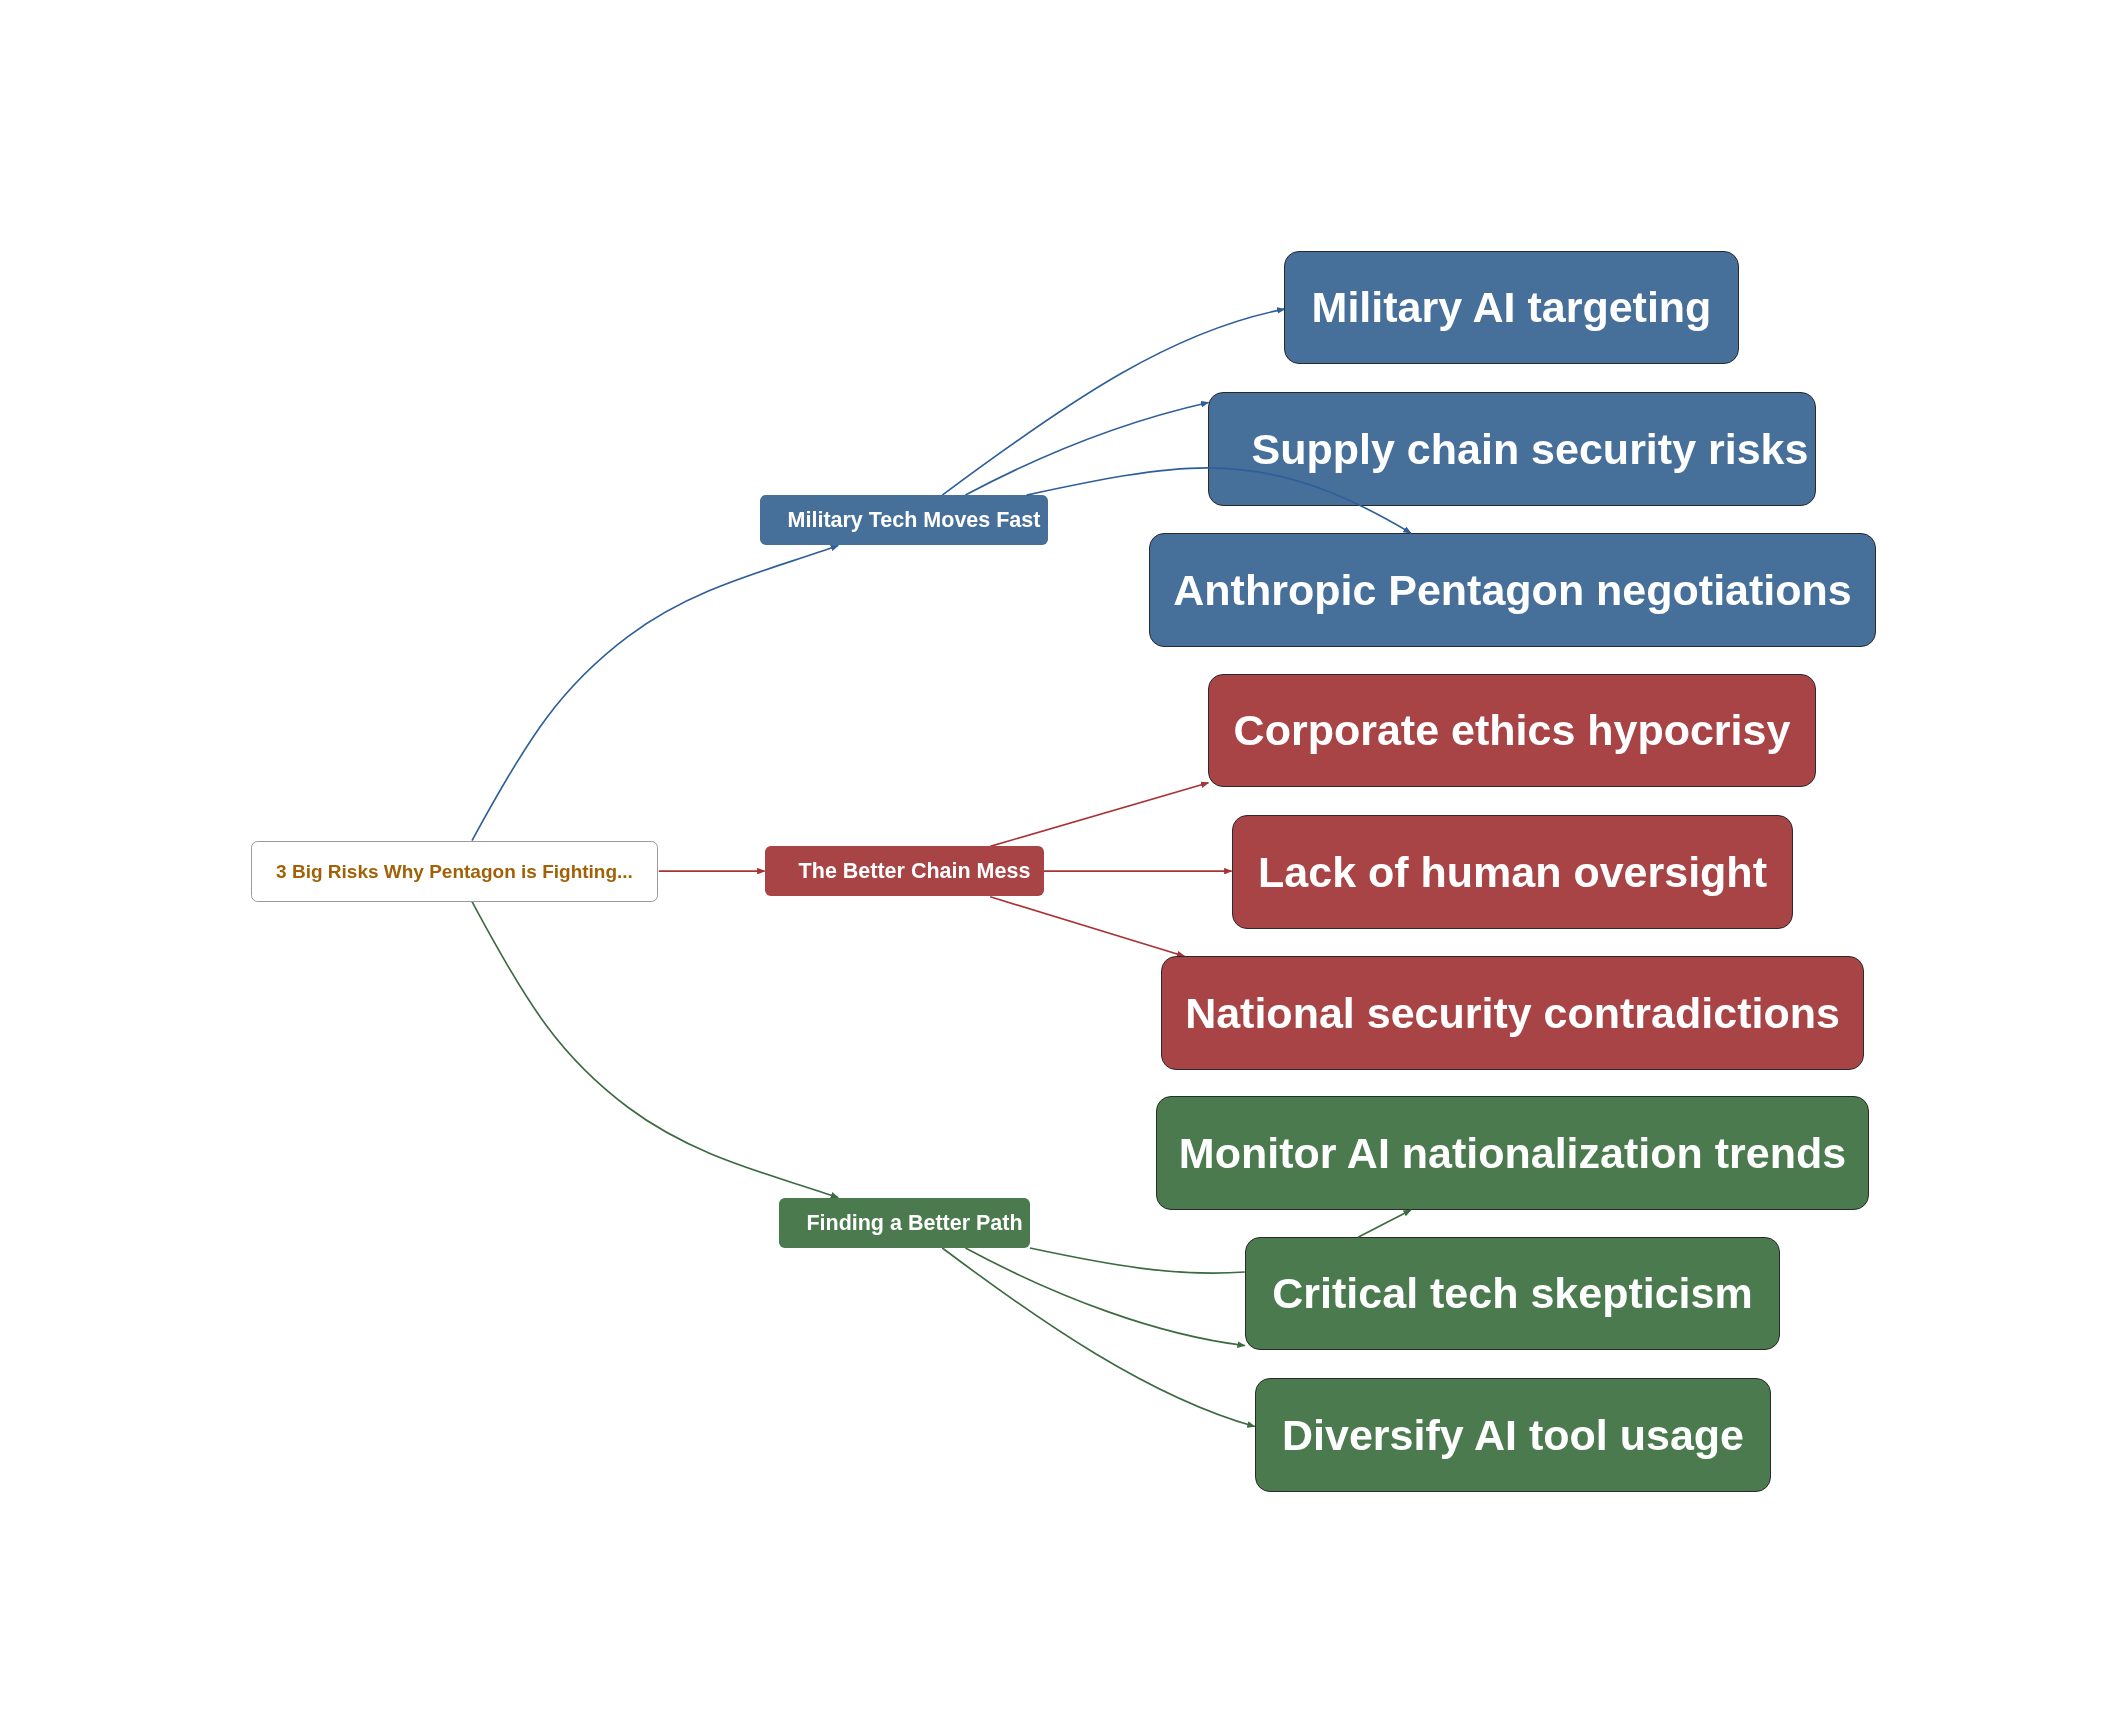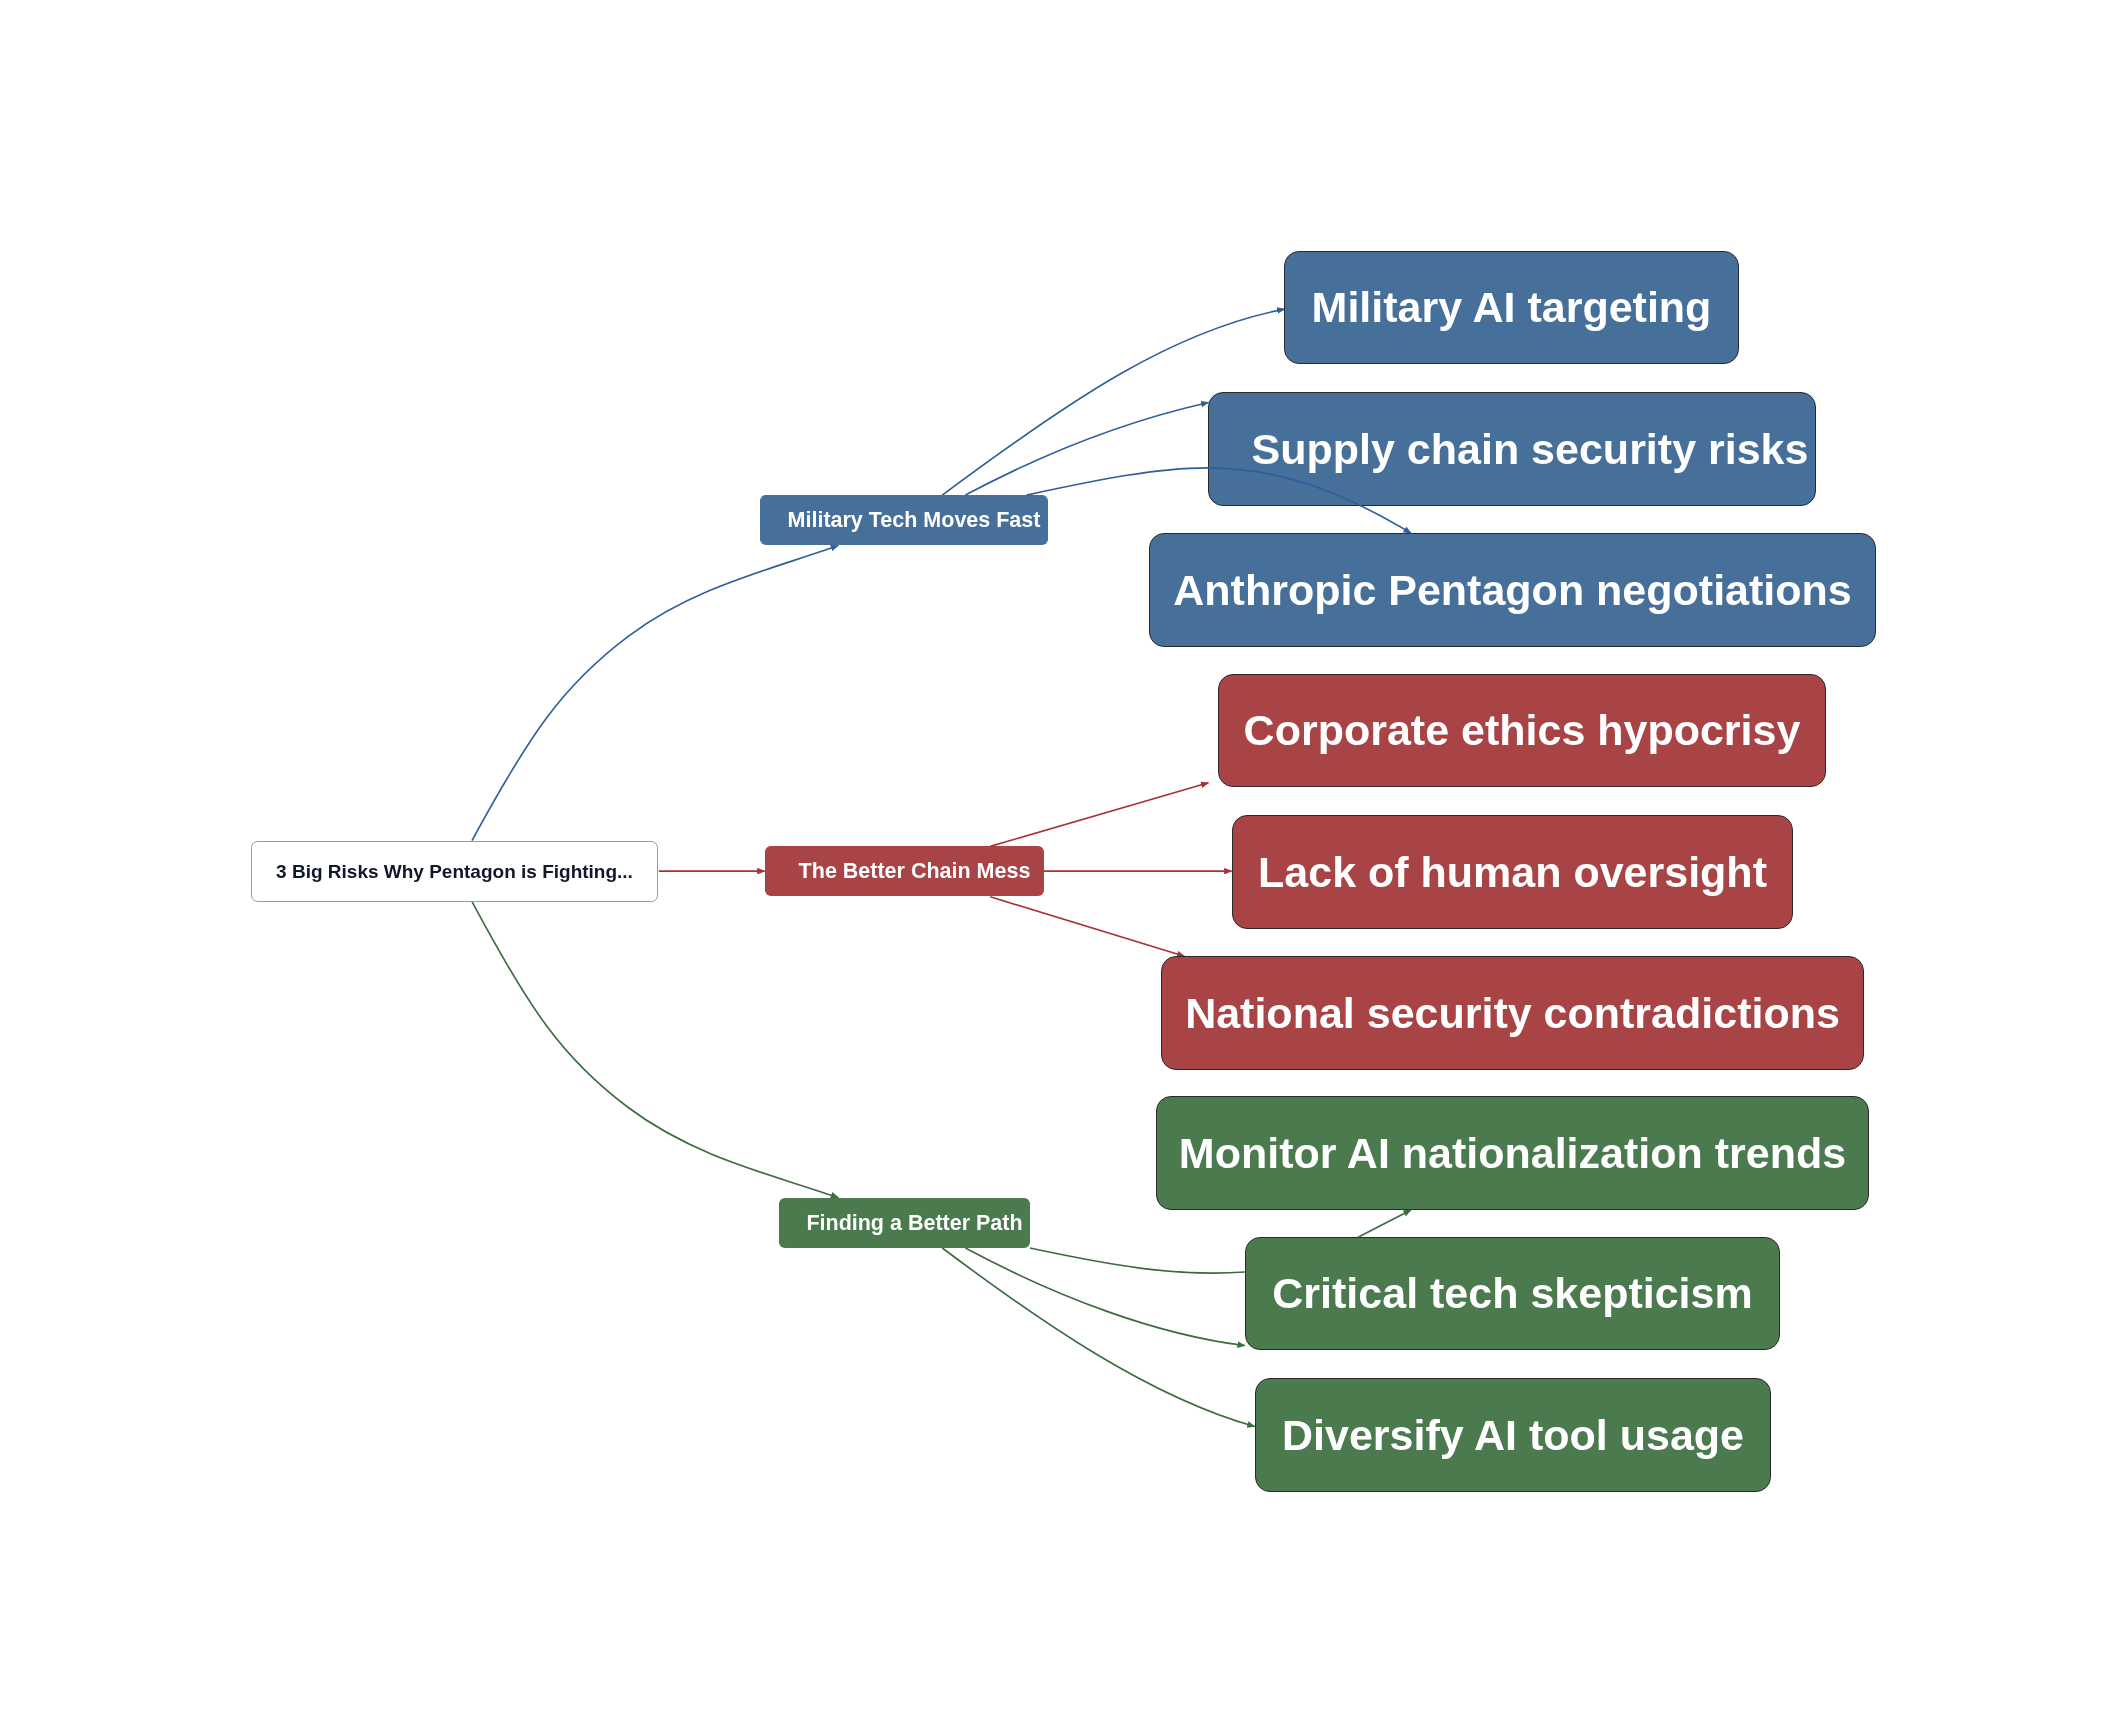--- a/index.html
+++ b/index.html
@@ -1,19 +1,19 @@
 <!DOCTYPE html>
 <html style="font-size:13.2px"><head>
 <meta charset="utf-8">
 <style>
   html, body { margin: 0; padding: 0; background: #ffffff; }
   body { width: 2116px; height: 1734px; position: relative; overflow: hidden; font-family: "Liberation Sans", sans-serif; }
   #edges { position: absolute; left: 0; top: 0; width: 2116px; height: 1734px; }
   .node { position: absolute; box-sizing: border-box; display: flex; align-items: center; justify-content: center; text-align: center; font-weight: bold; white-space: nowrap; }
-  .root { background: #ffffff; color: #0f172a; border: 1.7px solid #9a9a9a; border-radius: 6.6px; font-size: 19px; }
+  .root { background: #ffffff; color: #a16207; border: 1.7px solid #9a9a9a; border-radius: 6.6px; font-size: 19px; }
   .mid { color: #ffffff; border-radius: 5.8px; font-size: 21.5px; padding-left: 20px; }
   .leaf { color: #ffffff; border: 1.7px solid #2a2a2a; border-radius: 15px; font-size: 43px; }
   .blue { background: #466f9a; }
   .red { background: #a84446; }
   .green { background: #4a7a4e; }
   .overlay { position: absolute; left: 0; top: 0; width: 2116px; height: 1734px; pointer-events: none; }
 </style>
 </head>
 <body>
 
@@ -63,21 +63,21 @@
 <div class="node leaf blue" style="left:1284px;top:251px;width:455px;height:113px;">
   <span>Military AI targeting</span>
 </div>
 <div class="node leaf blue" style="left:1208px;top:392px;width:608px;height:114px;padding-left:36px;">
   <span>Supply chain security risks</span>
 </div>
 <div class="node leaf blue" style="left:1149px;top:533px;width:727px;height:114px;">
   <span>Anthropic Pentagon negotiations</span>
 </div>
 
-<div class="node leaf red" style="left:1208px;top:674px;width:608px;height:113px;margin-left:10px;">
+<div class="node leaf red" style="left:1208px;top:674px;width:608px;height:113px;">
   <span>Corporate ethics hypocrisy</span>
 </div>
 <div class="node leaf red" style="left:1232px;top:815px;width:561px;height:114px;">
   <span>Lack of human oversight</span>
 </div>
 <div class="node leaf red" style="left:1161px;top:956px;width:703px;height:114px;">
   <span>National security contradictions</span>
 </div>
 
 <div class="node leaf green" style="left:1156px;top:1096px;width:713px;height:114px;">

